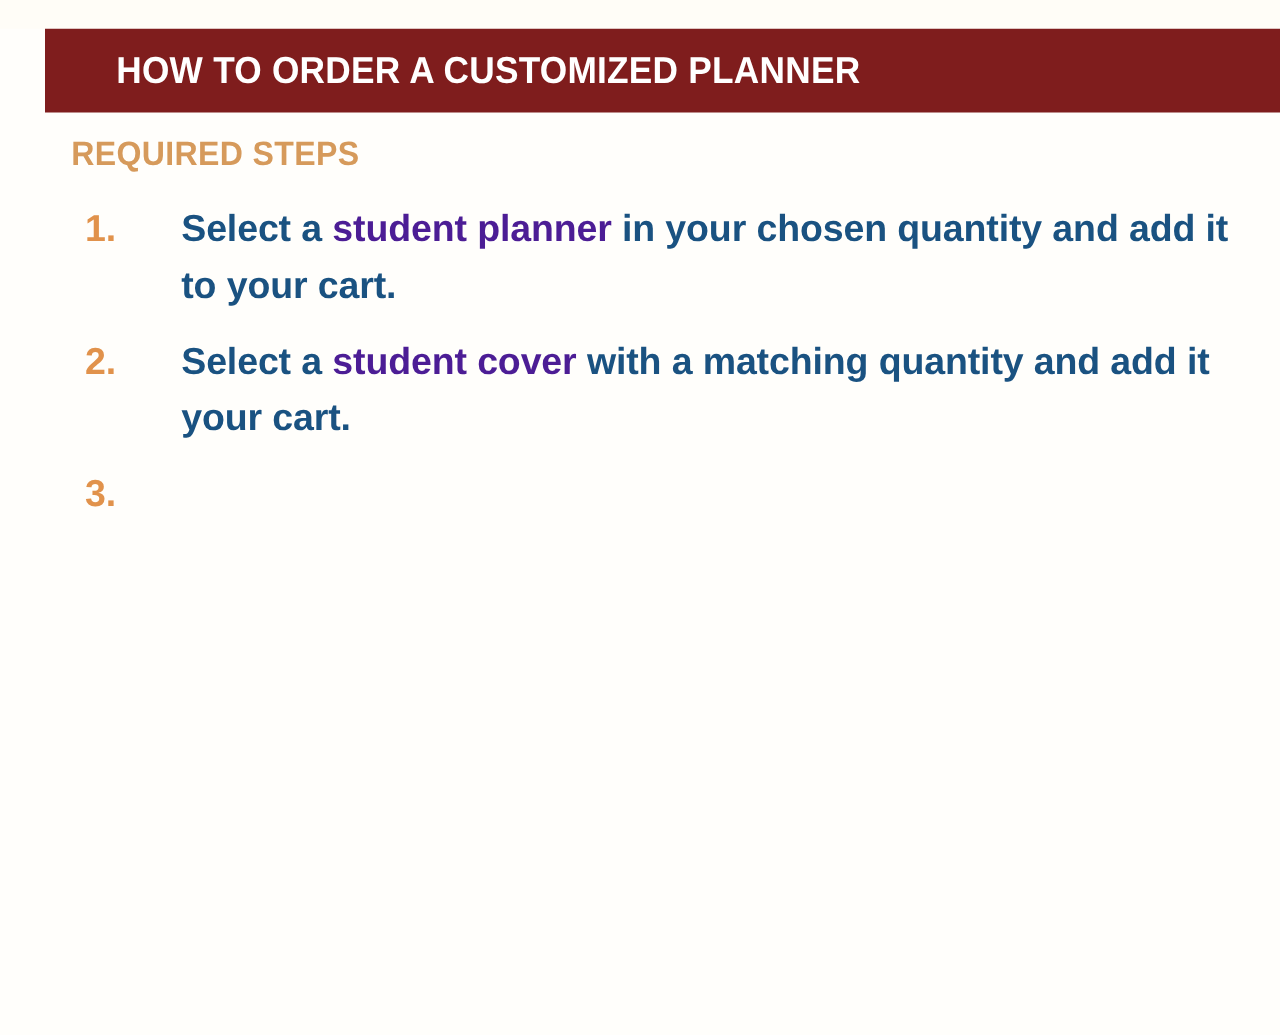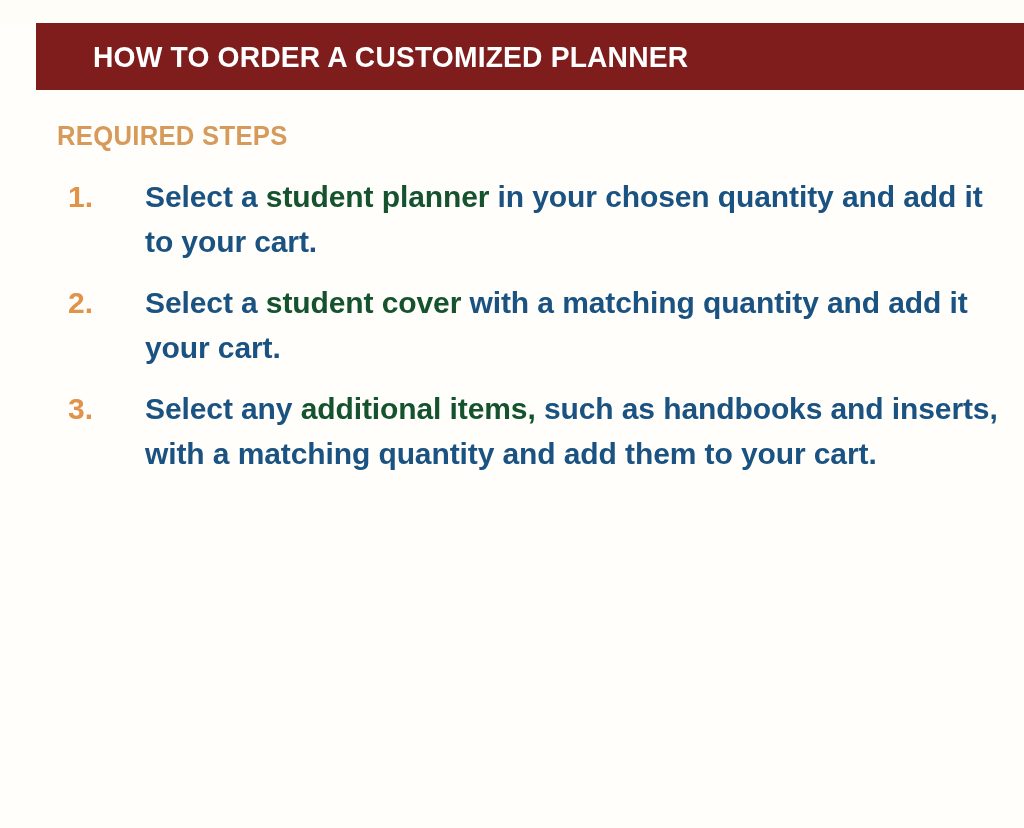--- a/index.html
+++ b/index.html
@@ -57,21 +57,21 @@
     white-space: nowrap;
     transform: scaleX(0.94);
     transform-origin: left center;
     line-height: 1;
   }
 
   
   .content {
     position: absolute;
     left: 0;
-    top: 93px;
+    top: 80px;
     width: 1000px;
   }
 
   .section-heading {
     margin: 30px 0 0 57px;
     color: #d69a5b;
     font-family: "Liberation Sans Narrow", "Liberation Sans", sans-serif;
     font-size: 27px;
     font-weight: bold;
     text-transform: uppercase;
@@ -118,21 +118,21 @@
     color: #1a5281;
     font-family: "Liberation Sans Narrow", "Liberation Sans", sans-serif;
     font-size: 30px;
     font-weight: bold;
     line-height: 45px;
     letter-spacing: -0.1px;
     max-width: 810px;
   }
 
   .em-orange {
-    color: #14532d;
+    color: #4c1d95;
   }
 
   
   .empty-region {
     position: absolute;
     left: 0;
     top: 540px;
     width: 1024px;
     height: 288px;
     background: transparent;
@@ -164,23 +164,20 @@
 
       <li class="step">
         <span class="step-number">2.</span>
         <span class="step-text">
           <span>Select a </span><span class="em-orange">student cover</span><span> with a matching quantity and add it your cart.</span>
         </span>
       </li>
 
       <li class="step">
         <span class="step-number">3.</span>
-        <span class="step-text">
-          <span>Select any </span><span class="em-orange">additional items,</span><span> such as handbooks and inserts, with a matching quantity and add them to your cart.</span>
-        </span>
       </li>
 
     </ol>
   </div>
 
   <div class="empty-region"></div>
 
 </div>
 
 </body></html>

